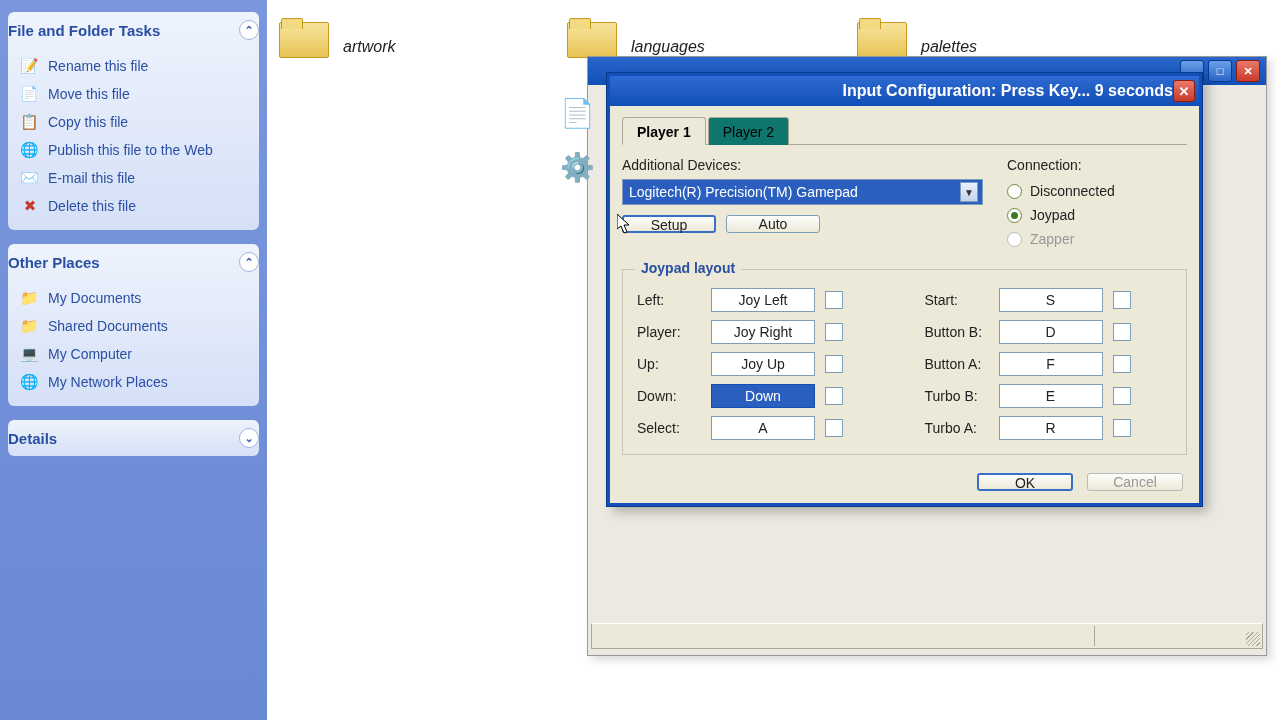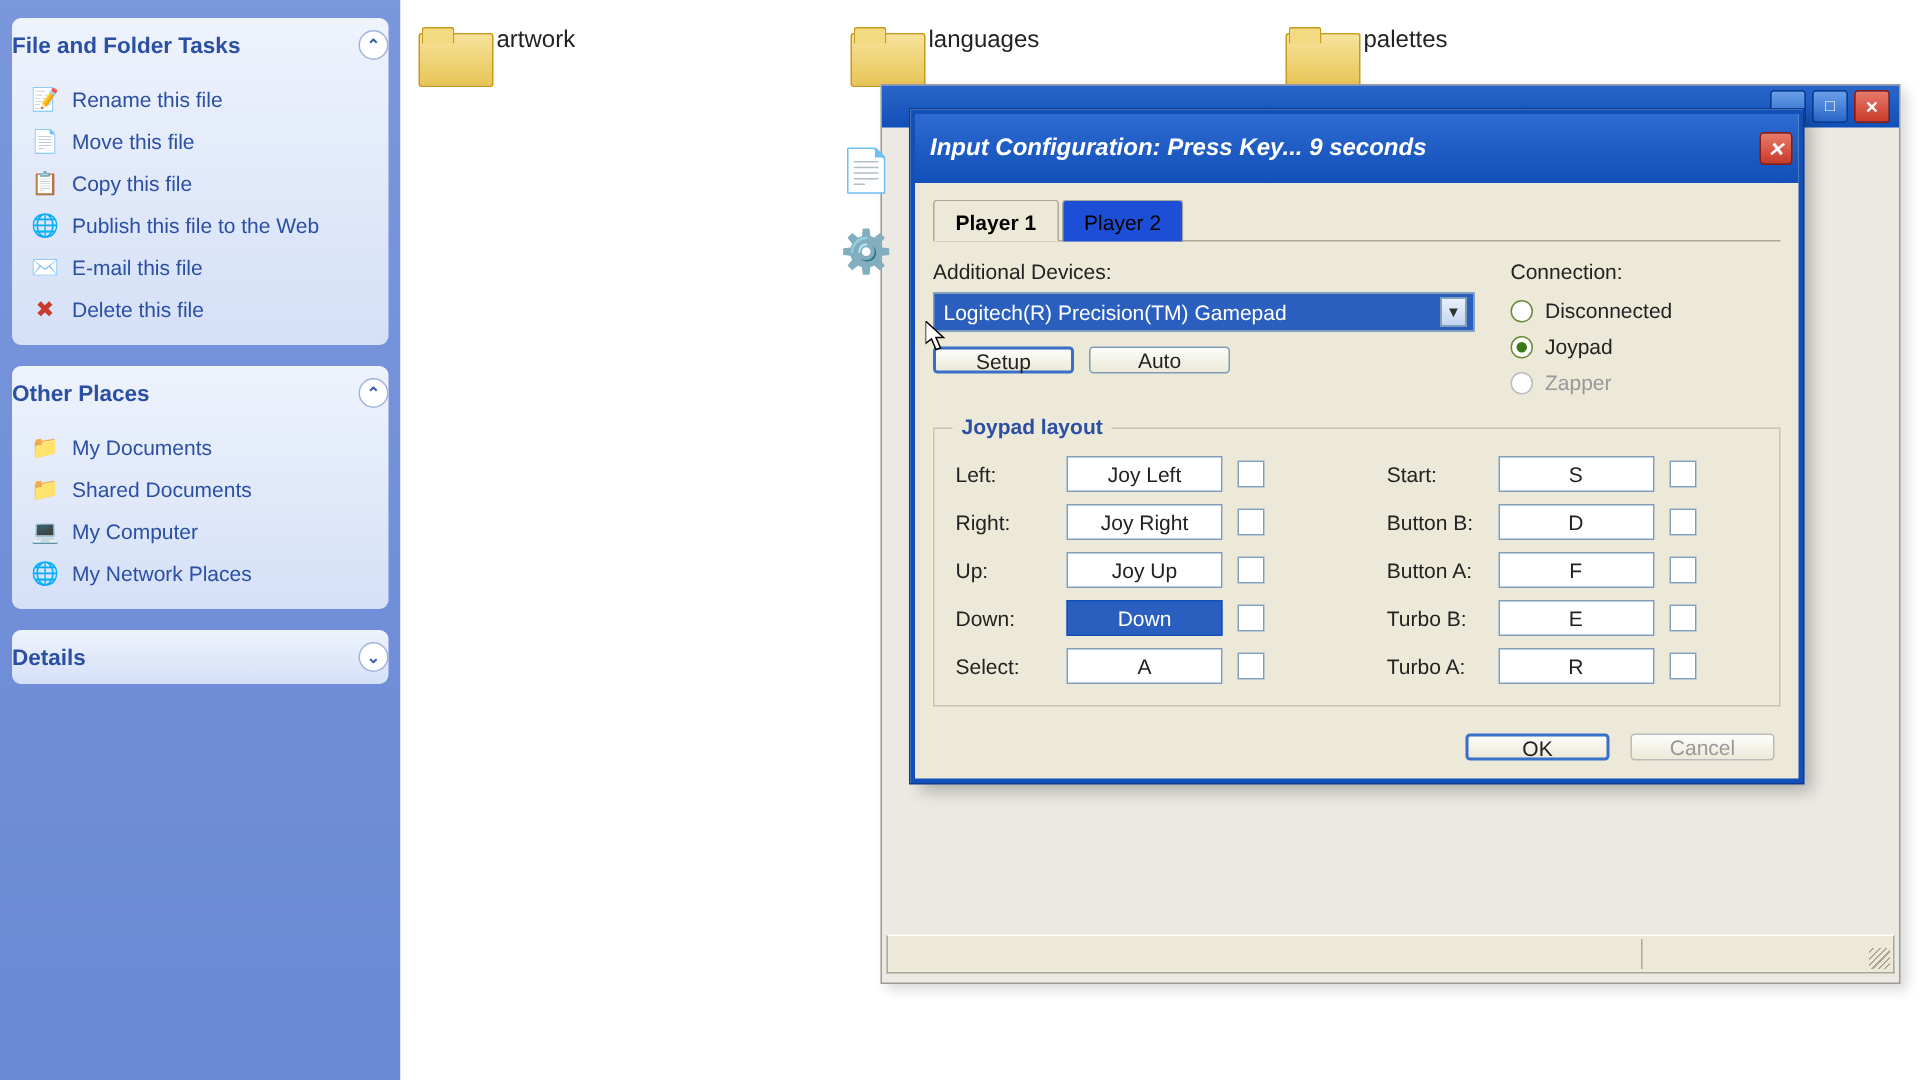--- a/index.html
+++ b/index.html
@@ -30,21 +30,21 @@
   display: flex; align-items: center; gap: 8px; padding: 4px 0;
   color: #2a4fa3; font-size: 14px; cursor: pointer;
 }
 .task-item .ti-icon { width: 20px; height: 20px; display: flex; align-items: center; justify-content: center; font-size: 15px; }
 
 
 .main-area {
   position: absolute; left: 267px; top: 0; right: 0; bottom: 0; background: #fff;
 }
 .folder {
-  position: absolute; display: flex; align-items: flex-start; gap: 4px;
+  position: absolute; display: flex; align-items: flex-end; gap: 16px; font-style: italic;
 }
 .folder-icon {
   width: 48px; height: 38px; position: relative;
 }
 .folder-icon::before {
   content: ""; position: absolute; left: 0; top: 4px; width: 48px; height: 34px;
   background: linear-gradient(to bottom, #f7e39c, #e7c456); border: 1px solid #c79a1e; border-radius: 2px;
 }
 .folder-icon::after {
   content: ""; position: absolute; left: 2px; top: 0; width: 20px; height: 10px;
@@ -80,38 +80,37 @@
 .bg-side-icons { position: absolute; left: -32px; top: 28px; display: flex; flex-direction: column; gap: 10px; padding-top: 6px; }
 .bg-side-icon { width: 44px; height: 44px; display: flex; align-items: center; justify-content: center; font-size: 28px; }
 
 
 .dialog {
   position: absolute; left: 340px; top: 73px; width: 595px;
   border: 3px solid #1150b8; background: #ece9d8;
   box-shadow: 0 0 0 1px #0a3a8f, 6px 6px 10px rgba(0,0,0,0.25);
 }
 .titlebar {
-  height: 46px; background: linear-gradient(to bottom, #2d6ad1 0%, #1150b8 100%);
-  display: flex; align-items: center; justify-content: space-between;
+  height: 30px; background: linear-gradient(to bottom, #2d6ad1 0%, #1150b8 100%);
+  display: flex; align-items: center; justify-content: flex-end;
   padding: 0 4px 0 10px;
-  font-style: italic;
 }
 .titlebar-text { color: #fff; font-weight: bold; font-size: 16px; }
 .close-btn {
   width: 22px; height: 22px; border: 1px solid #8f1a0a; border-radius: 3px;
   background: linear-gradient(to bottom, #e87a6a, #c93a2a);
   color: #fff; font-weight: bold; display: flex; align-items: center; justify-content: center;
   font-size: 13px; cursor: pointer;
 }
 .dialog-body { padding: 10px 12px 12px 12px; }
 
 .tabstrip { display: flex; border-bottom: 1px solid #aca899; margin-bottom: 12px; }
 .tab {
   padding: 6px 14px 4px 14px; font-size: 14px; border: 1px solid #aca899; border-bottom: none;
-  background: #1d4ed8; margin-right: 2px; border-radius: 3px 3px 0 0; cursor: pointer;
+  background: #0f766e; margin-right: 2px; border-radius: 3px 3px 0 0; cursor: pointer;
   position: relative; top: 1px;
 }
 .tab.active { background: #ece9d8; border-bottom: 1px solid #ece9d8; font-weight: bold; top: 1px; }
 
 .upper { display: flex; gap: 24px; }
 .left-group { flex: 1; }
 .right-group { width: 180px; }
 
 .group-label { font-size: 14px; color: #222; margin-bottom: 6px; }
 
@@ -324,21 +323,21 @@
               <span class="binding-label">Left:</span>
               <div class="binding-field">Joy Left</div>
               <div class="binding-check"></div>
             </div>
             <div class="binding-row">
               <span class="binding-label">Start:</span>
               <div class="binding-field">S</div>
               <div class="binding-check"></div>
             </div>
             <div class="binding-row">
-              <span class="binding-label">Right:</span>
+              <span class="binding-label">Player:</span>
               <div class="binding-field">Joy Right</div>
               <div class="binding-check"></div>
             </div>
             <div class="binding-row">
               <span class="binding-label">Button B:</span>
               <div class="binding-field">D</div>
               <div class="binding-check"></div>
             </div>
             <div class="binding-row">
               <span class="binding-label">Up:</span>

